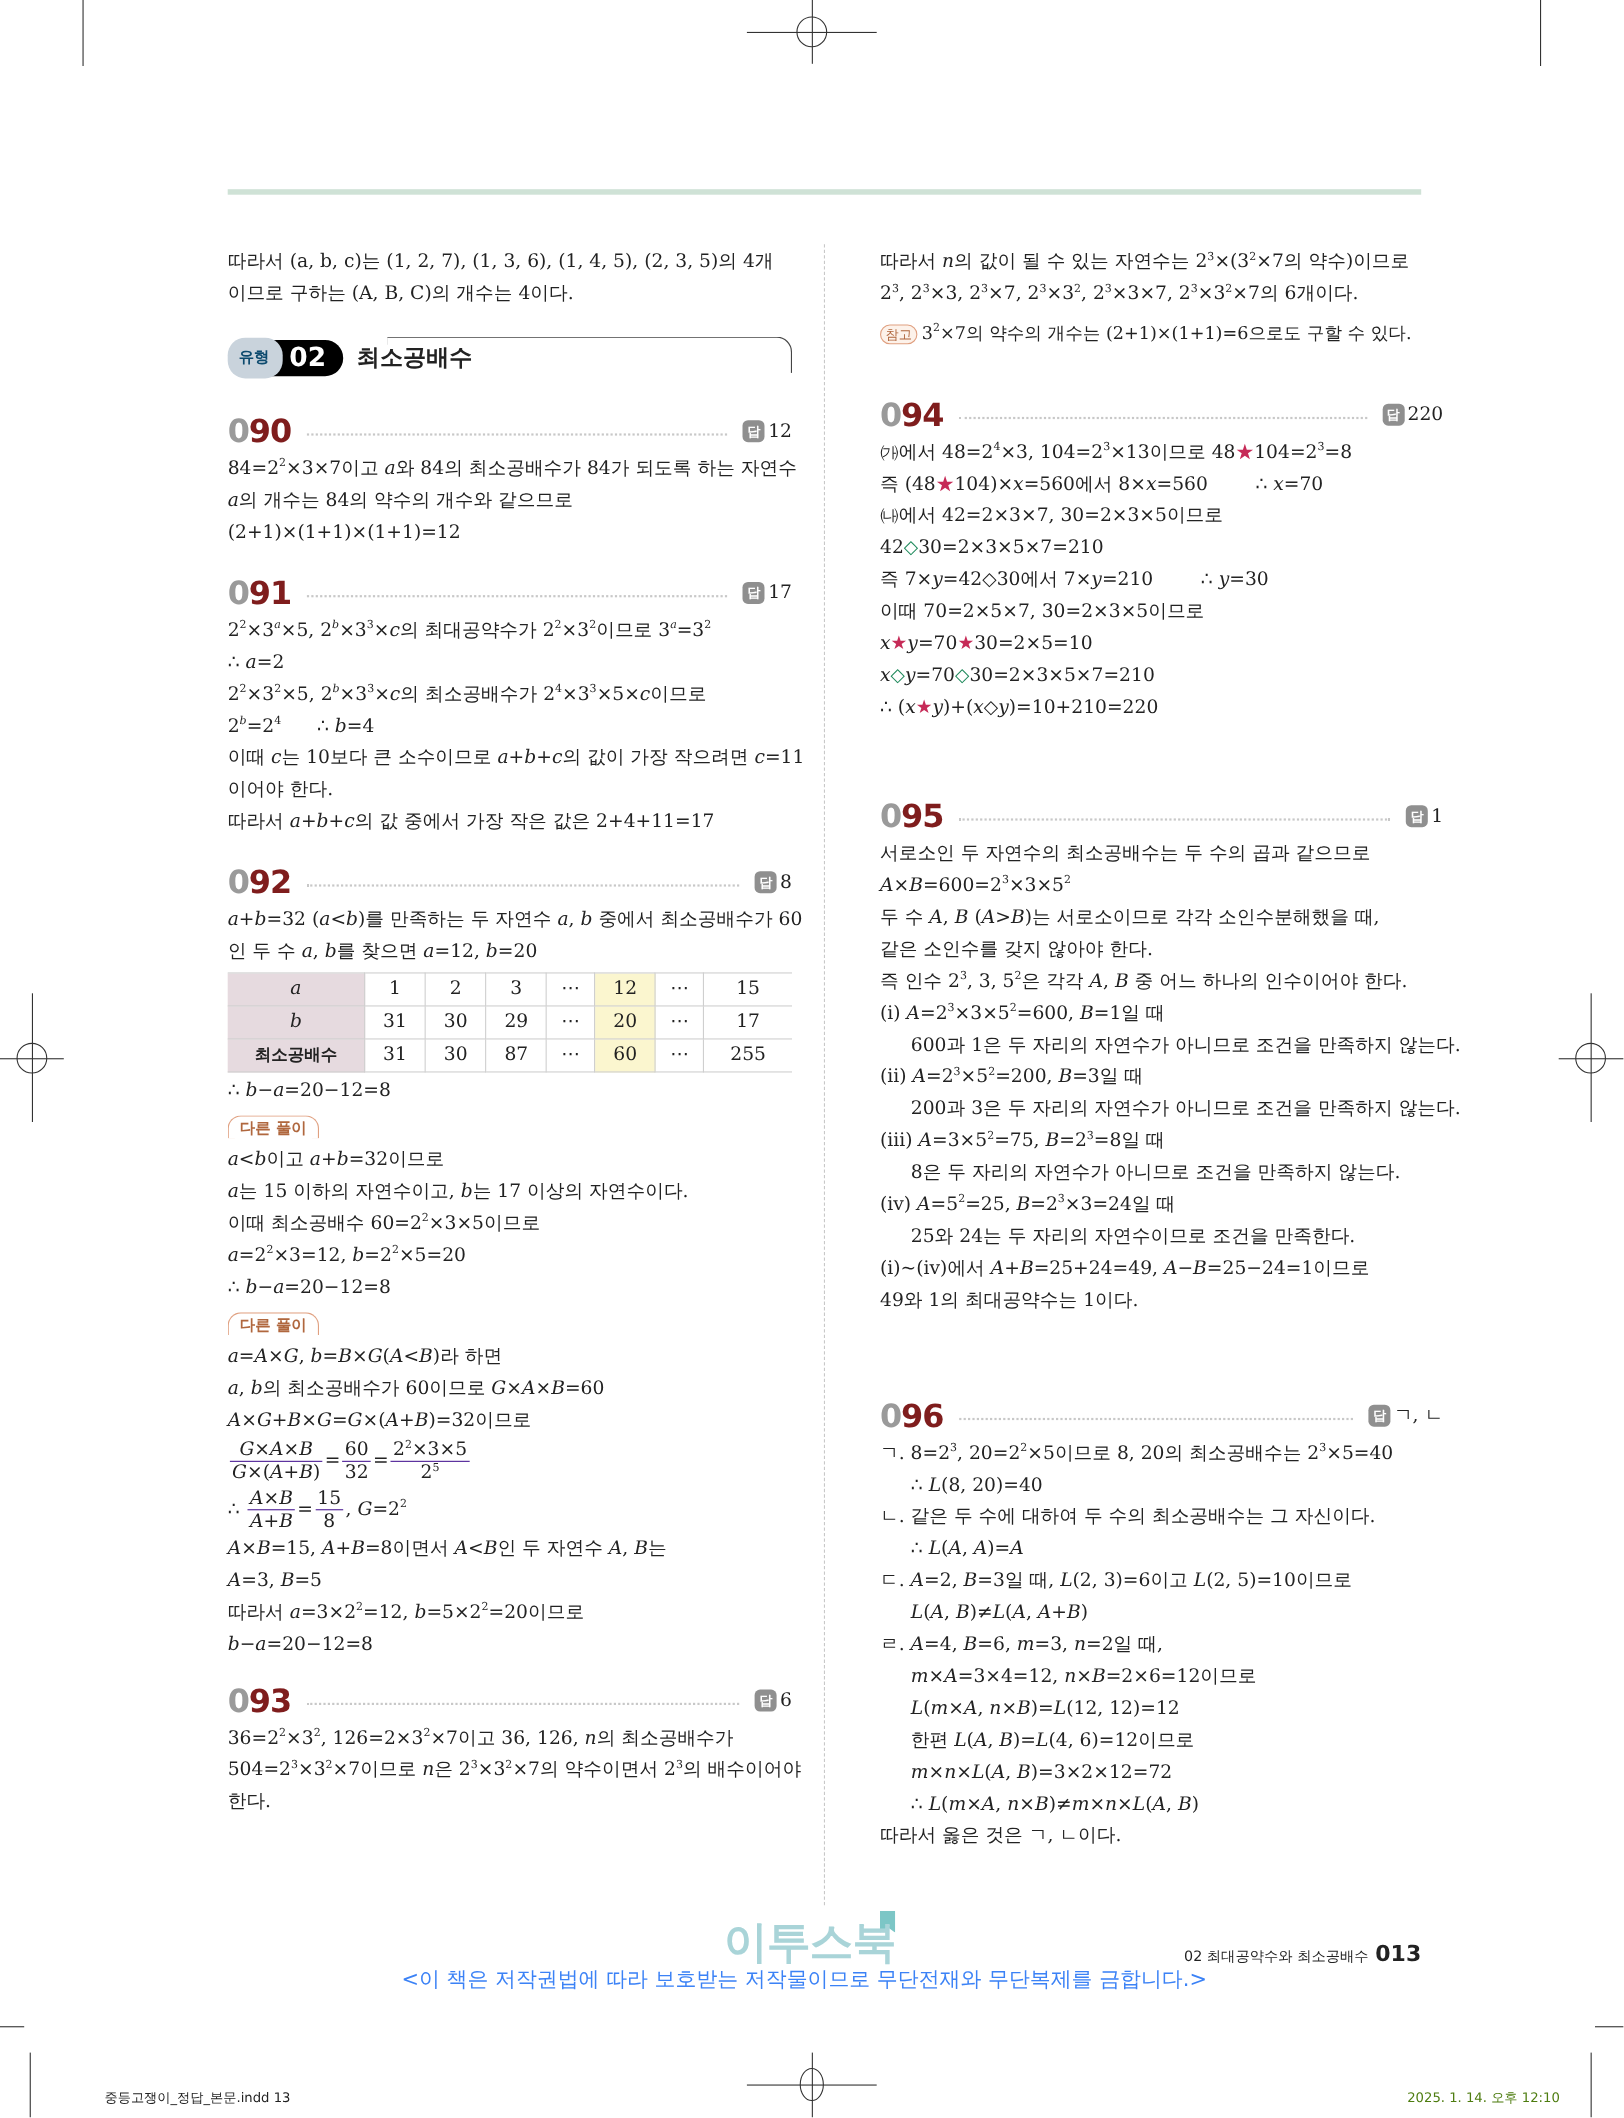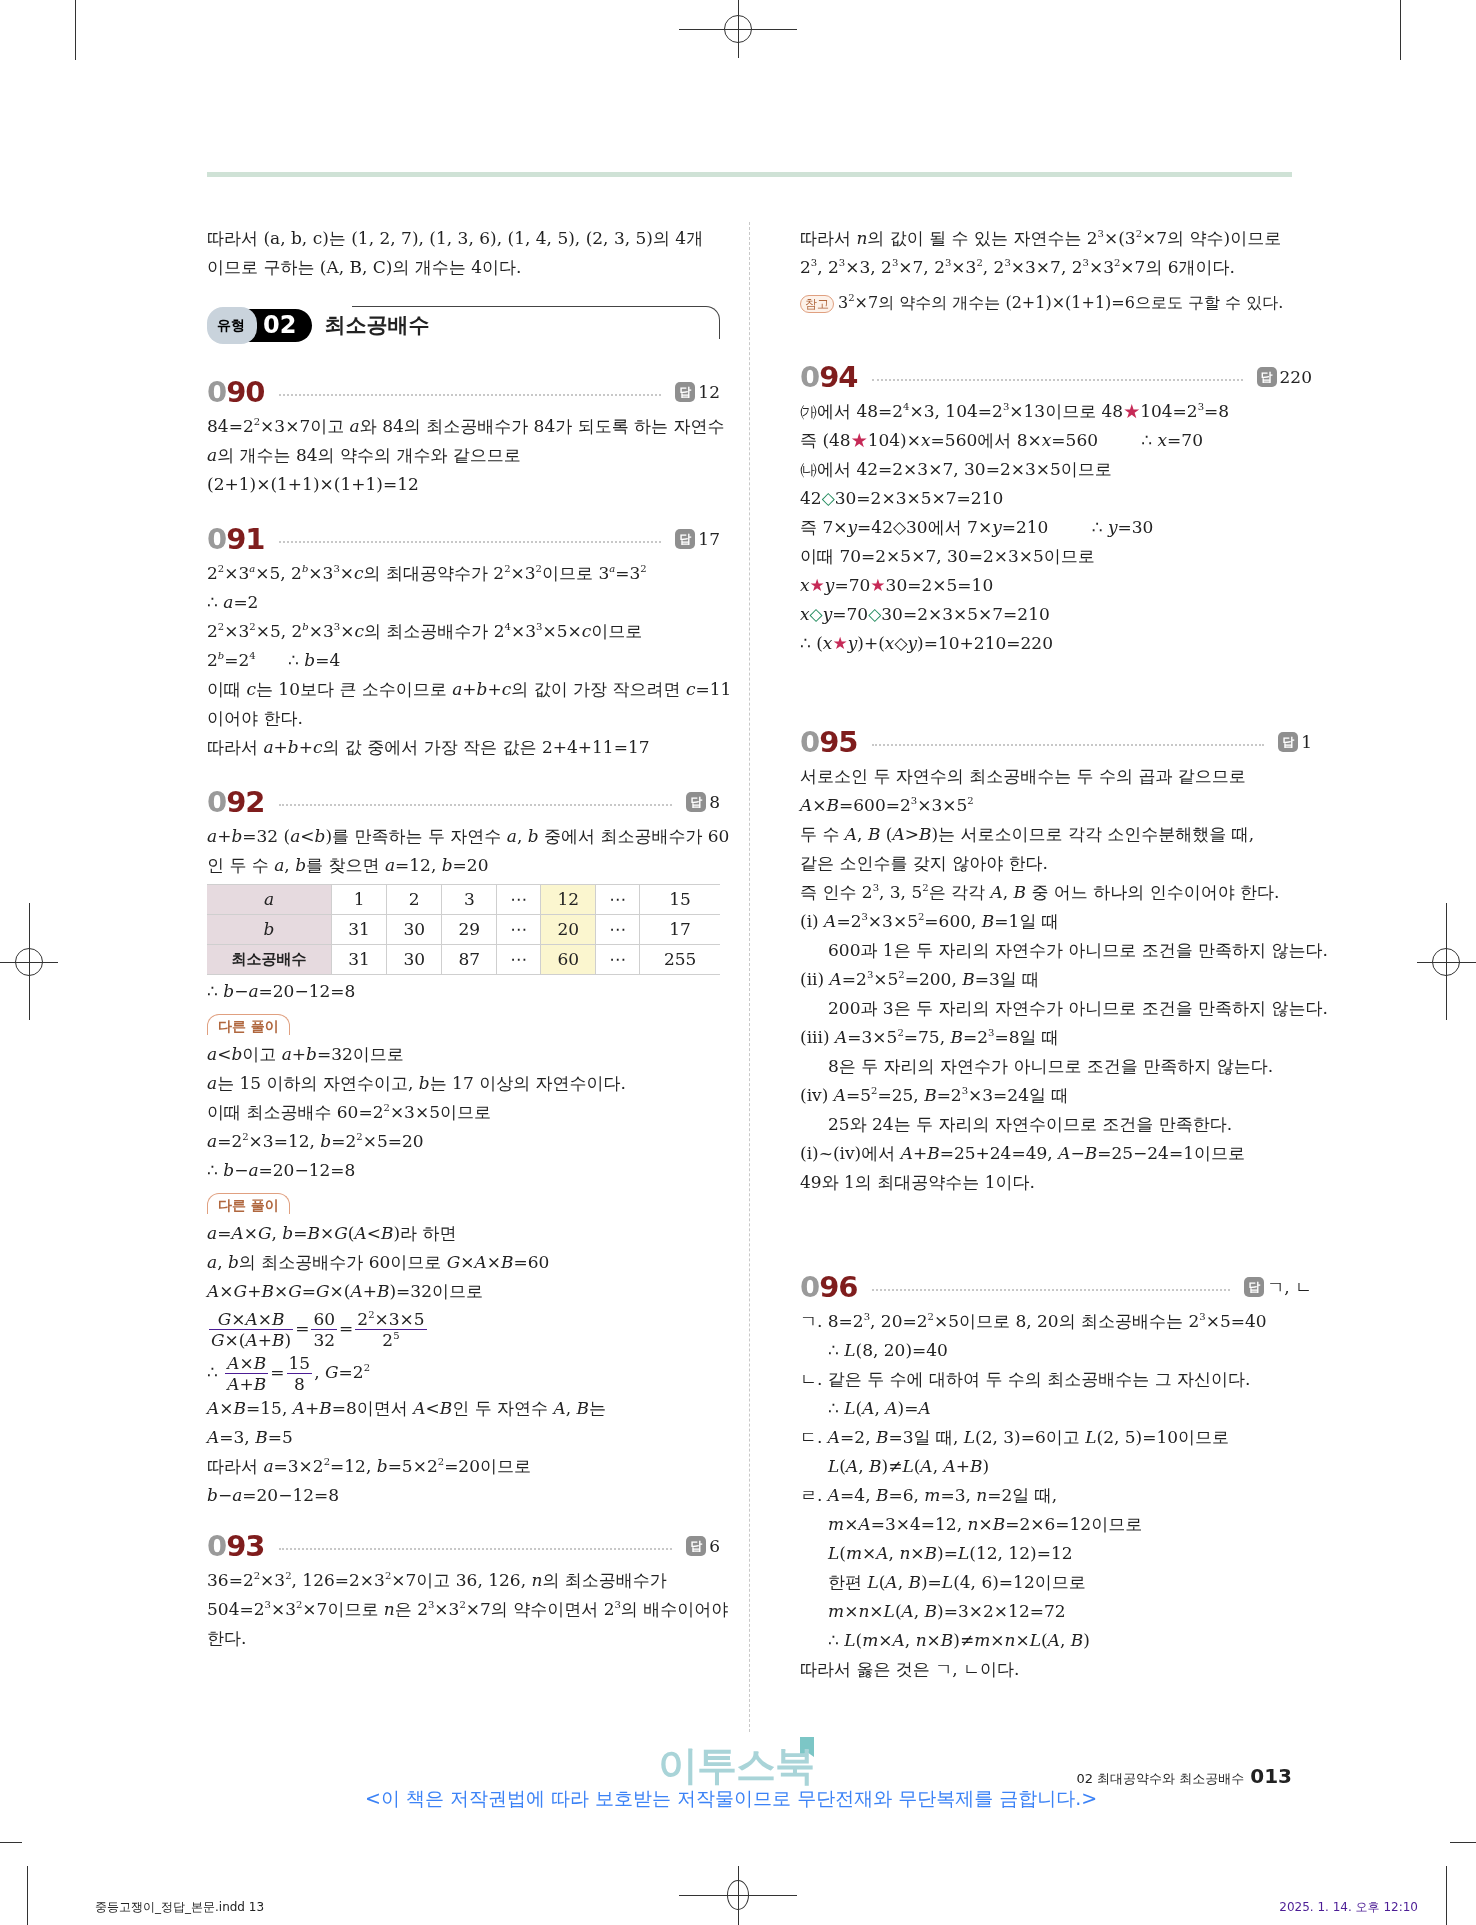--- a/index.html
+++ b/index.html
@@ -17,21 +17,21 @@
   .qnum { font-family:"DejaVu Sans", sans-serif; font-weight:bold; font-size:29px; letter-spacing:-1px; }
   .qnum .z { color:#9a9a9a; }
   .qnum .n { color:#7f1d1d; }
   .dots { flex:1; border-bottom:2px dotted #c8c8c8; margin:0 14px; height:0; position:relative; top:3px; }
   .ans { display:flex; align-items:center; font-size:17px; }
   .ansbadge { display:inline-block; width:20px; height:20px; border-radius:5px; background:#8f8f8f; color:#fff;
               font-family:"DejaVu Sans", sans-serif; font-size:12px; line-height:20px; text-align:center; margin-right:3px; font-weight:bold;}
   sup { font-size:10px; vertical-align:7px; line-height:0; }
   i, .m { font-style:italic; }
   .type-head { display:flex; align-items:center; height:38px; position:relative; }
-  .type-pill1 { background:#c9d3dc; color:#000000; font-family:"DejaVu Sans", sans-serif; font-weight:bold; font-size:14px;
+  .type-pill1 { background:#c9d3dc; color:#0c4a6e; font-family:"DejaVu Sans", sans-serif; font-weight:bold; font-size:14px;
                 border-radius:16px; padding:4px 12px 4px 10px; position:relative; z-index:2; }
   .type-pill2 { background:#000000; color:#fff; font-family:"DejaVu Sans", sans-serif; font-weight:bold; font-size:24px;
                 border-radius:0 18px 18px 0; padding:2px 16px 2px 18px; margin-left:-12px; z-index:1; }
   .type-title { font-family:"DejaVu Sans", sans-serif; font-weight:bold; font-size:21px; margin-left:12px; color:#222; }
   .type-line { position:absolute; left:145px; top:0; right:0; height:32px; border-top:1.5px solid #444; border-right:1.5px solid #444; border-top-right-radius:14px; }
   .alt-label { display:inline-block; font-family:"DejaVu Sans", sans-serif; font-weight:bold; font-size:14px; color:#b0673e;
                border-top:1.5px solid #e0a080; border-left:1.5px solid #e0a080; border-right:1.5px solid #e0a080;
                border-radius:12px 12px 0 0; padding:0 10px; height:20px; line-height:22px; margin-top:4px; }
   .ref-label { display:inline-block; font-family:"DejaVu Sans", sans-serif; font-size:12px; color:#b0673e; border:1.5px solid #e0a080;
                border-radius:10px; padding:0 4px; line-height:16px; margin-right:4px; background:#fdf2ea; }
@@ -45,21 +45,21 @@
   .frac { display:inline-block; vertical-align:middle; text-align:center; line-height:20px; margin:0 2px; }
   .frac .num { display:block; border-bottom:1px solid #4c1d95; padding:0 2px; }
   .frac .den { display:block; padding:0 2px; }
   .footer-title { position:absolute; right:184px; top:1764px; font-family:"DejaVu Sans", sans-serif; font-size:13px; color:#222; }
   .pageno { font-family:"DejaVu Sans", sans-serif; font-weight:bold; font-size:20px; margin-left:6px; }
   .watermark { position:absolute; left:658px; top:1738px; font-family:"DejaVu Sans", sans-serif; font-weight:bold; font-size:40px;
                color:#a9d4d8; letter-spacing:-1px; }
   .wm-flag { position:absolute; left:800px; top:1737px; width:14px; height:20px; background:#7cc6c6; clip-path:polygon(0 0,100% 0,100% 100%,50% 75%,0 100%); }
   .copyright { position:absolute; left:365px; top:1786px; font-family:"DejaVu Sans", sans-serif; font-size:19px; color:#3b82f6; white-space:nowrap; }
   .slug-left { position:absolute; left:95px; top:1899px; font-family:"DejaVu Sans", sans-serif; font-size:12px; color:#222; }
-  .slug-right { position:absolute; right:58px; top:1899px; font-family:"DejaVu Sans", sans-serif; font-size:12px; color:#4c1d95; }
+  .slug-right { position:absolute; right:58px; top:1899px; font-family:"DejaVu Sans", sans-serif; font-size:12px; color:#4d7c0f; }
 </style>
 </head>
 <body>
 
 <div class="crop-v" style="left:75px;top:0;height:60px;"></div>
 <div class="crop-v" style="left:1400px;top:0;height:60px;"></div>
 <div class="crop-h" style="left:0;top:1842px;width:22px;"></div>
 <div class="crop-h" style="left:1450px;top:1842px;width:26px;"></div>
 <div class="crop-v" style="left:27px;top:1866px;height:59px;"></div>
 <div class="crop-v" style="left:1446px;top:1866px;height:59px;"></div>

